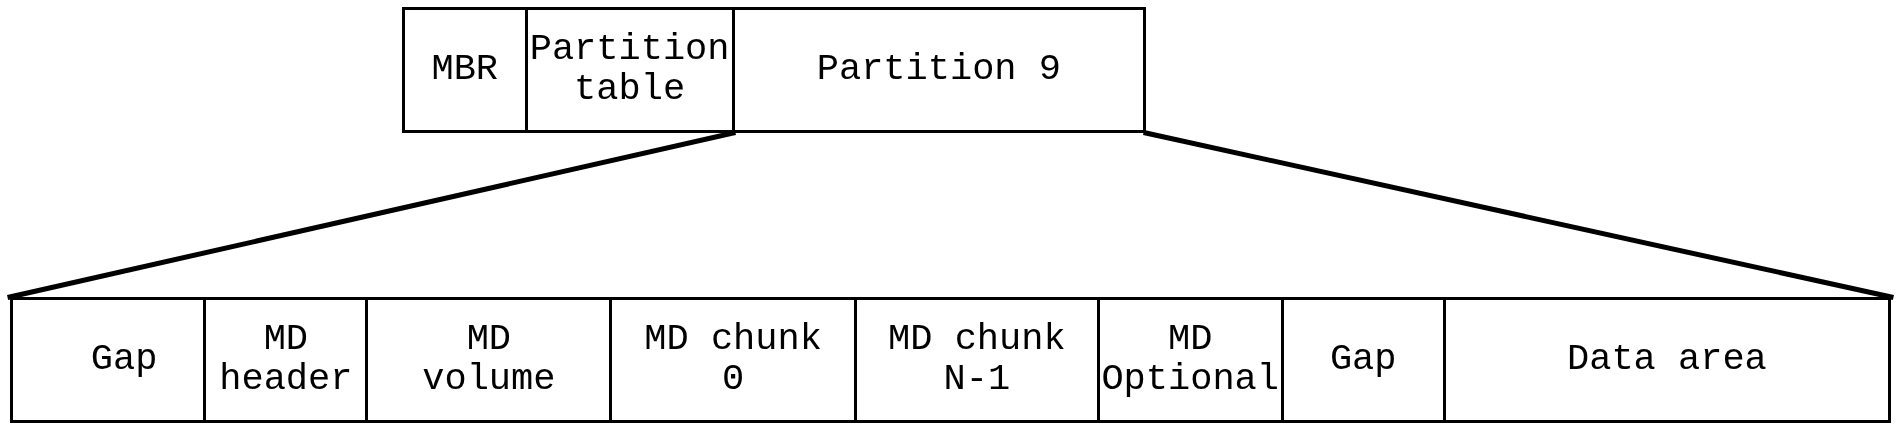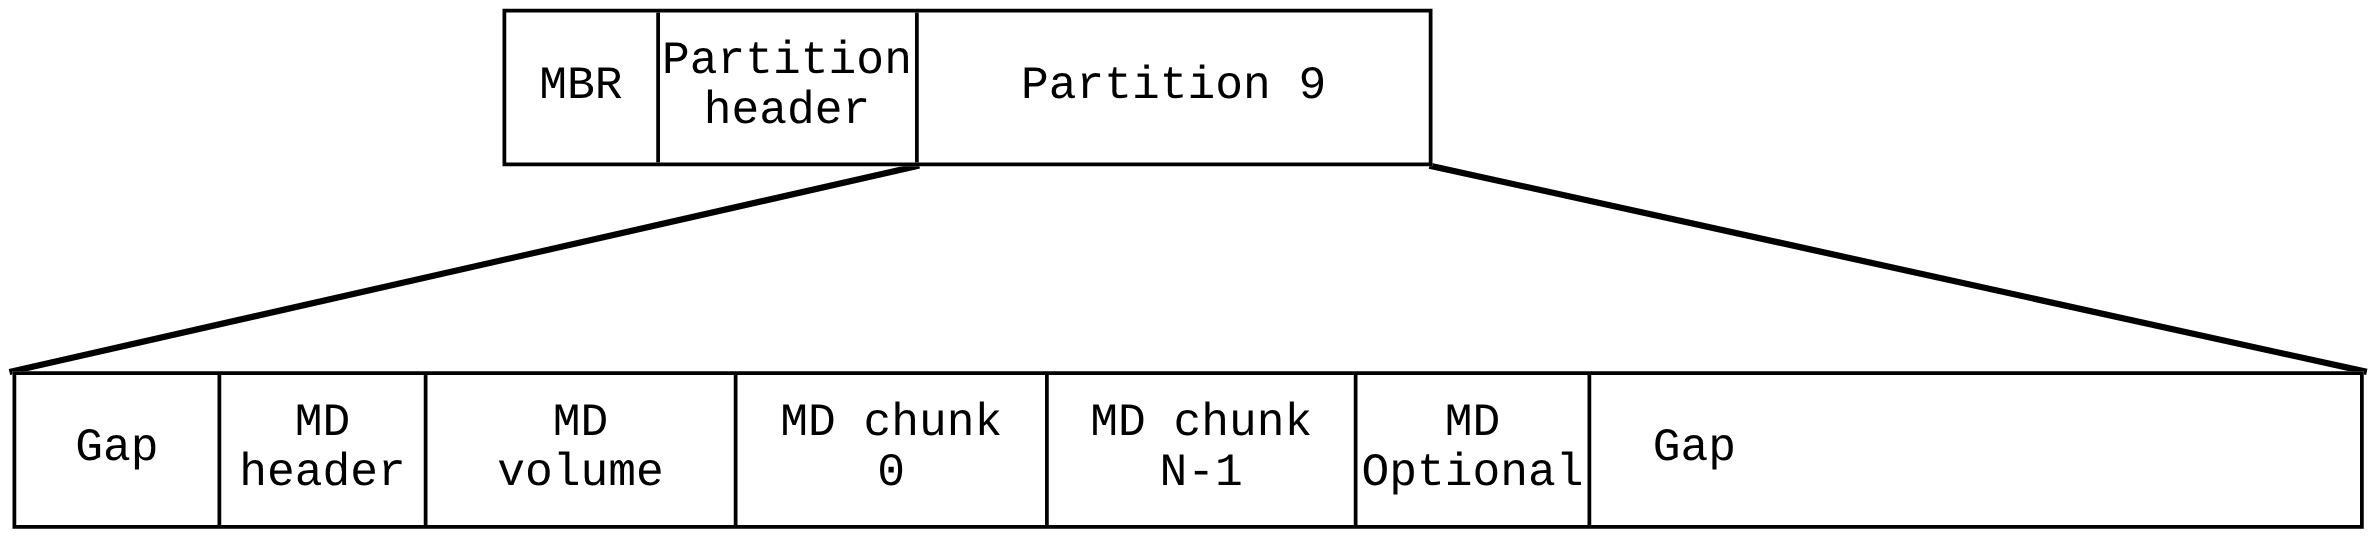--- a/index.html
+++ b/index.html
@@ -60,47 +60,49 @@
     top: 7px;
     width: 744px;
     height: 126px;
   }
   
   #bottom-bar {
     left: 10px;
     top: 297px;
     width: 1881px;
     height: 126px;
+    padding-left: 32px;
   }
 </style>
 </head>
 <body>
 
 <div id="diagram-root">
 
   <svg id="connector-layer" viewBox="0 0 1900 433" width="1900" height="433" xmlns="http://www.w3.org/2000/svg">
     <line x1="733" y1="133" x2="10" y2="297" stroke="#000000" stroke-width="5" stroke-linecap="square"></line>
     <line x1="1146" y1="133" x2="1891" y2="297" stroke="#000000" stroke-width="5" stroke-linecap="square"></line>
   </svg>
 
   <div class="bar" id="top-bar">
     <div class="cell" style="width:123px">MBR</div>
     <div class="cell" style="width:208px">Partition
-header</div>
+table</div>
     <div class="cell" style="width:410px">Partition 9</div>
   </div>
 
   <div class="bar" id="bottom-bar">
     <div class="cell" style="width:164px">Gap</div>
     <div class="cell" style="width:165px">MD
 header</div>
     <div class="cell" style="width:248px">MD
 volume</div>
     <div class="cell" style="width:249px">MD chunk
 0</div>
     <div class="cell" style="width:247px">MD chunk
 N-1</div>
     <div class="cell" style="width:187px">MD
 Optional</div>
     <div class="cell" style="width:165px">Gap</div>
+    <div class="cell" style="width:450px">Data area</div>
   </div>
 
 </div>
 
 </body></html>

